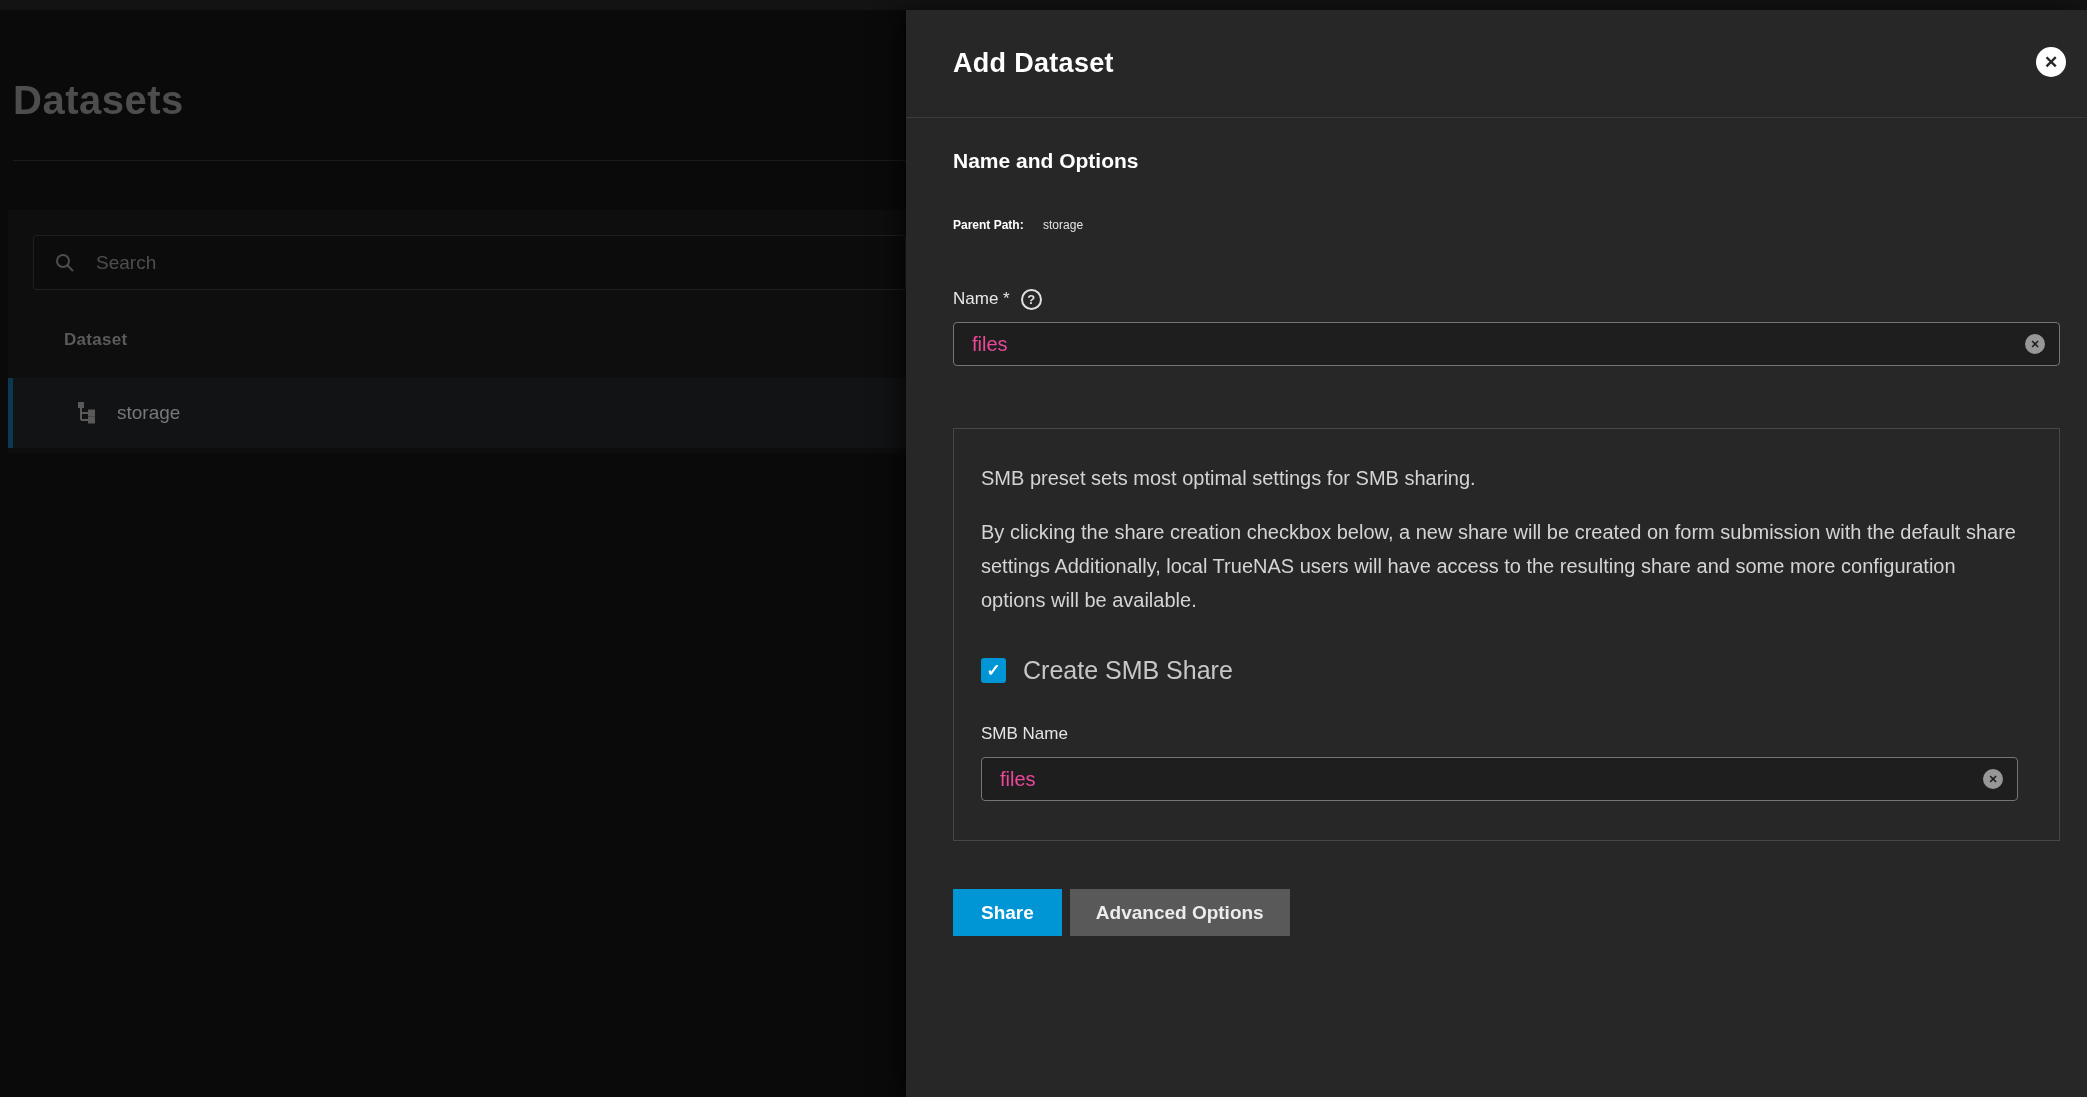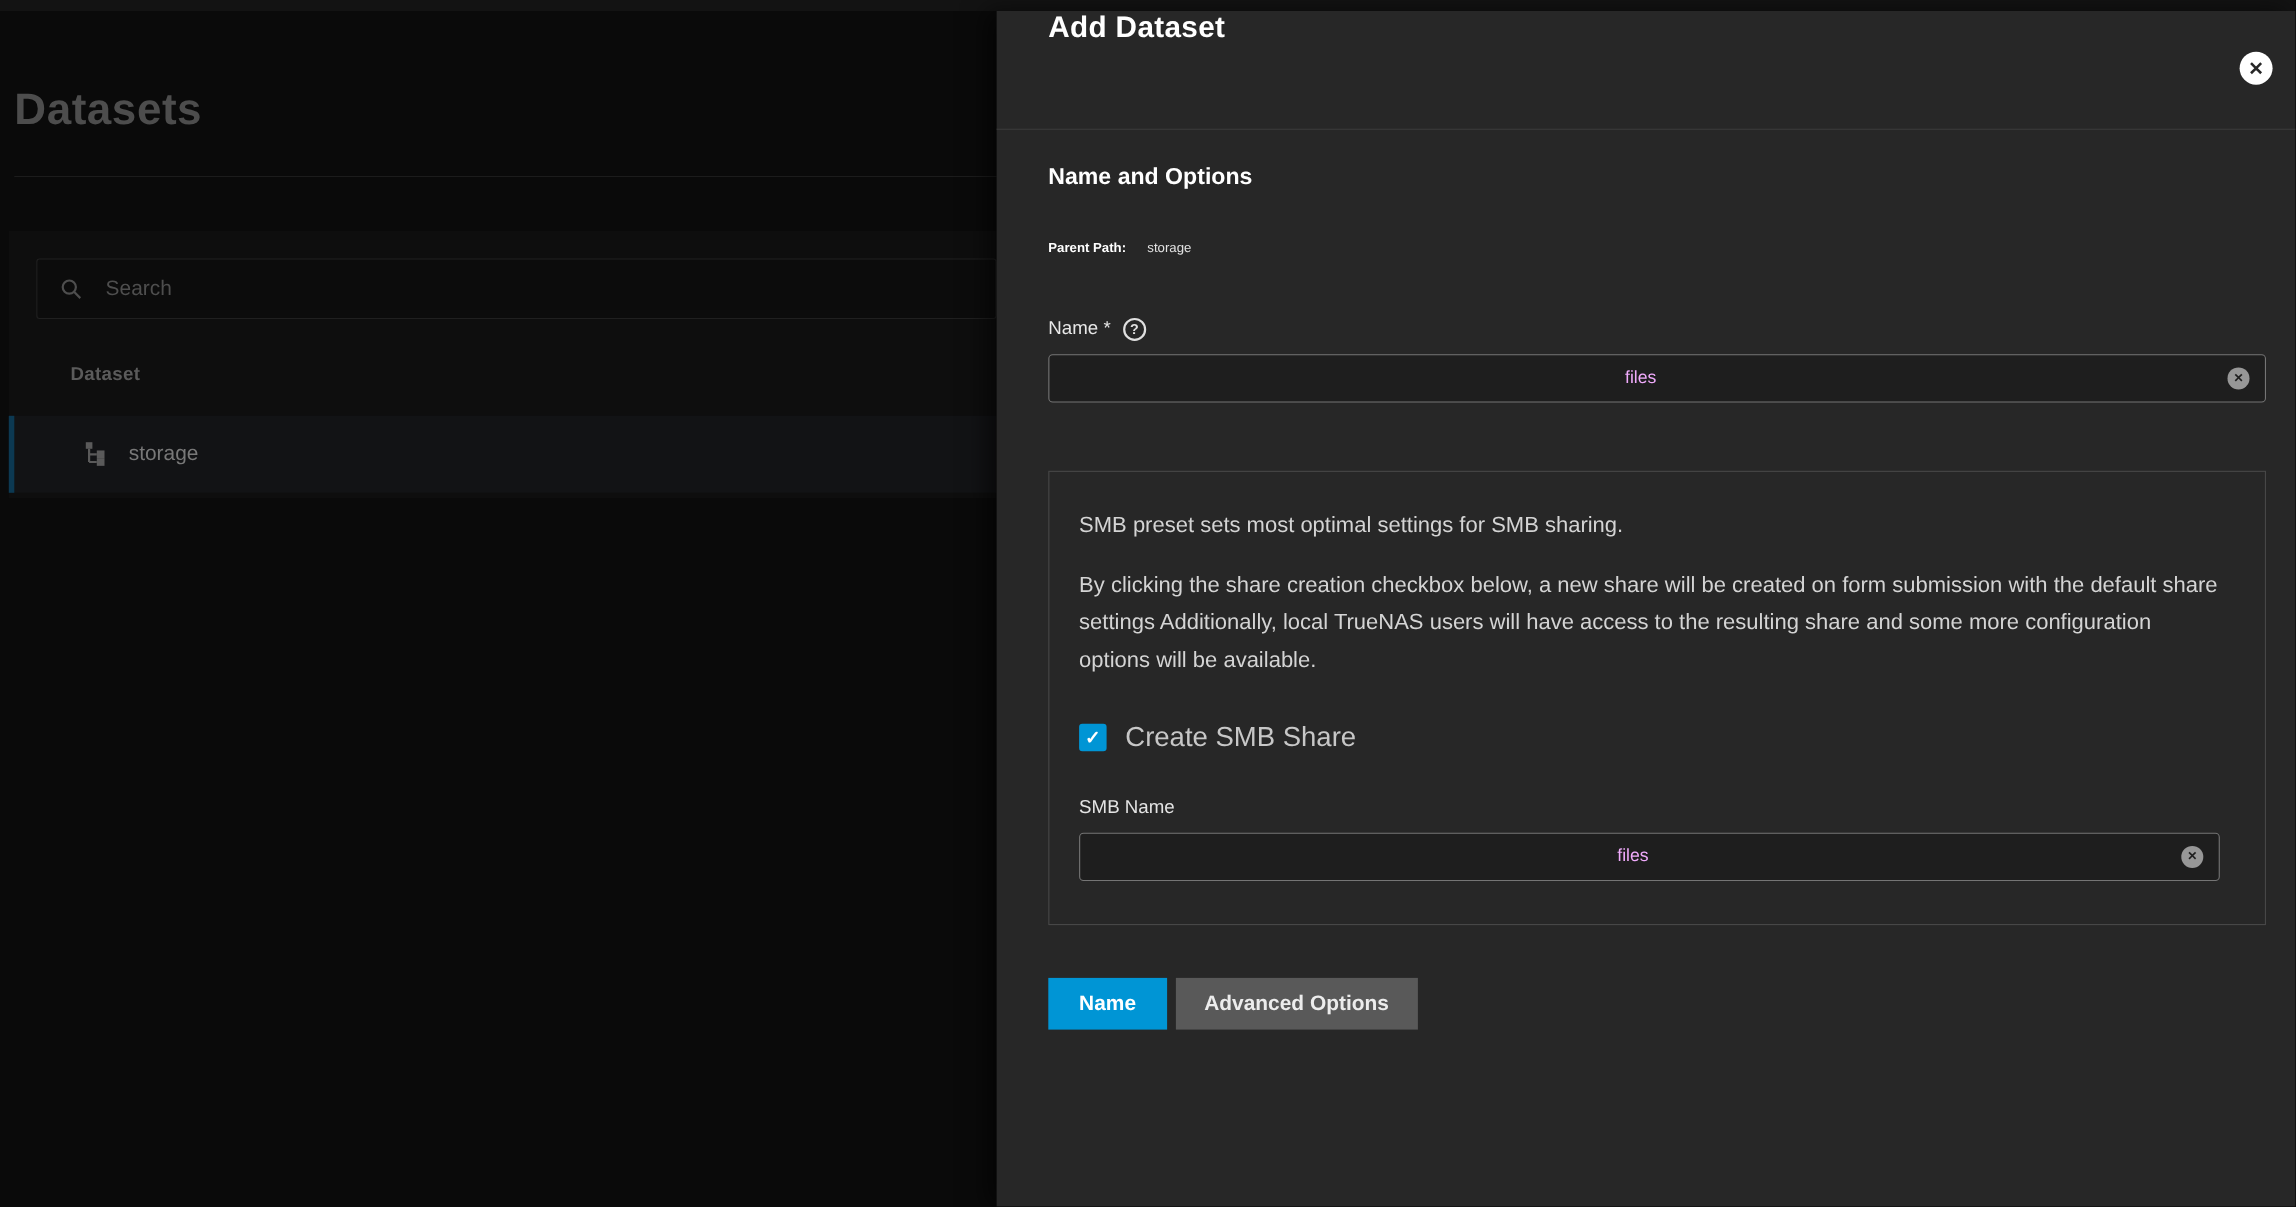--- a/index.html
+++ b/index.html
@@ -41,21 +41,21 @@
   }
   .dataset-row .row-label{color:#787878;font-size:19px;margin-left:18px;}
 
   
   .panel{
     position:absolute;left:906px;top:10px;width:1181px;height:1087px;
     background:#272727;box-shadow:-10px 0 20px rgba(0,0,0,.55);
   }
   .panel-header{
     position:relative;height:108px;border-bottom:1px solid #3b3b3b;
-    display:flex;padding-left:47px;box-sizing:border-box;
+    display:flex;align-items:center;padding-left:47px;box-sizing:border-box;
   }
   .panel-title{font-size:27px;font-weight:bold;color:#ffffff;letter-spacing:.3px;}
   .close-btn{
     position:absolute;right:21px;top:37px;width:30px;height:30px;border-radius:50%;
     background:#ffffff;color:#272727;display:flex;align-items:center;justify-content:center;
     font-size:17px;font-weight:bold;cursor:pointer;line-height:1;
   }
   .panel-content{padding:0 27px 0 47px;}
   .section-title{margin-top:31px;font-size:21px;font-weight:bold;color:#ffffff;}
   .parent-path{margin-top:45px;font-size:12px;color:#ffffff;}
@@ -68,22 +68,22 @@
     width:21px;height:21px;border:2px solid #e0e0e0;border-radius:50%;
     color:#e0e0e0;font-size:13px;font-weight:bold;display:flex;align-items:center;justify-content:center;
     margin-left:11px;box-sizing:border-box;cursor:pointer;
   }
   .text-input-wrap{
     position:relative;margin-top:12px;height:44px;
     background:#1e1e1e;border:1px solid #757575;border-radius:4px;box-sizing:border-box;
     display:flex;align-items:center;
   }
   .text-input-wrap input{
-    flex:1;background:transparent;border:none;outline:none;color:#f0abfc;
-    font-size:16px;padding:0 48px 0 18px;font-family:"Liberation Sans",sans-serif;height:100%;text-align:center;
+    flex:1;background:transparent;border:none;outline:none;color:#ec4899;
+    font-size:20px;padding:0 48px 0 18px;font-family:"Liberation Sans",sans-serif;height:100%;
   }
   .clear-btn{
     position:absolute;right:14px;top:50%;transform:translateY(-50%);
     width:20px;height:20px;border-radius:50%;background:#979797;color:#1e1e1e;
     font-size:11px;font-weight:bold;display:flex;align-items:center;justify-content:center;cursor:pointer;line-height:1;
   }
   .select-wrap{
     position:relative;margin-top:11px;height:47px;
     background:#1d1d1d;border:2px solid #0095d5;border-radius:4px;box-sizing:border-box;
     display:flex;align-items:center;padding-left:18px;cursor:pointer;
@@ -185,19 +185,19 @@
         </div>
 
         <div class="sub-label">SMB Name</div>
         <div class="text-input-wrap" style="margin-top:13px;">
           <input type="text" value="files" style="">
           <span class="clear-btn">✕</span>
         </div>
       </div>
 
       <div class="button-row">
-        <button class="btn btn-save">Name</button>
+        <button class="btn btn-save">Share</button>
         <button class="btn btn-advanced">Advanced Options</button>
       </div>
 
     </div>
   </div>
 </div>
 
 </body></html>

